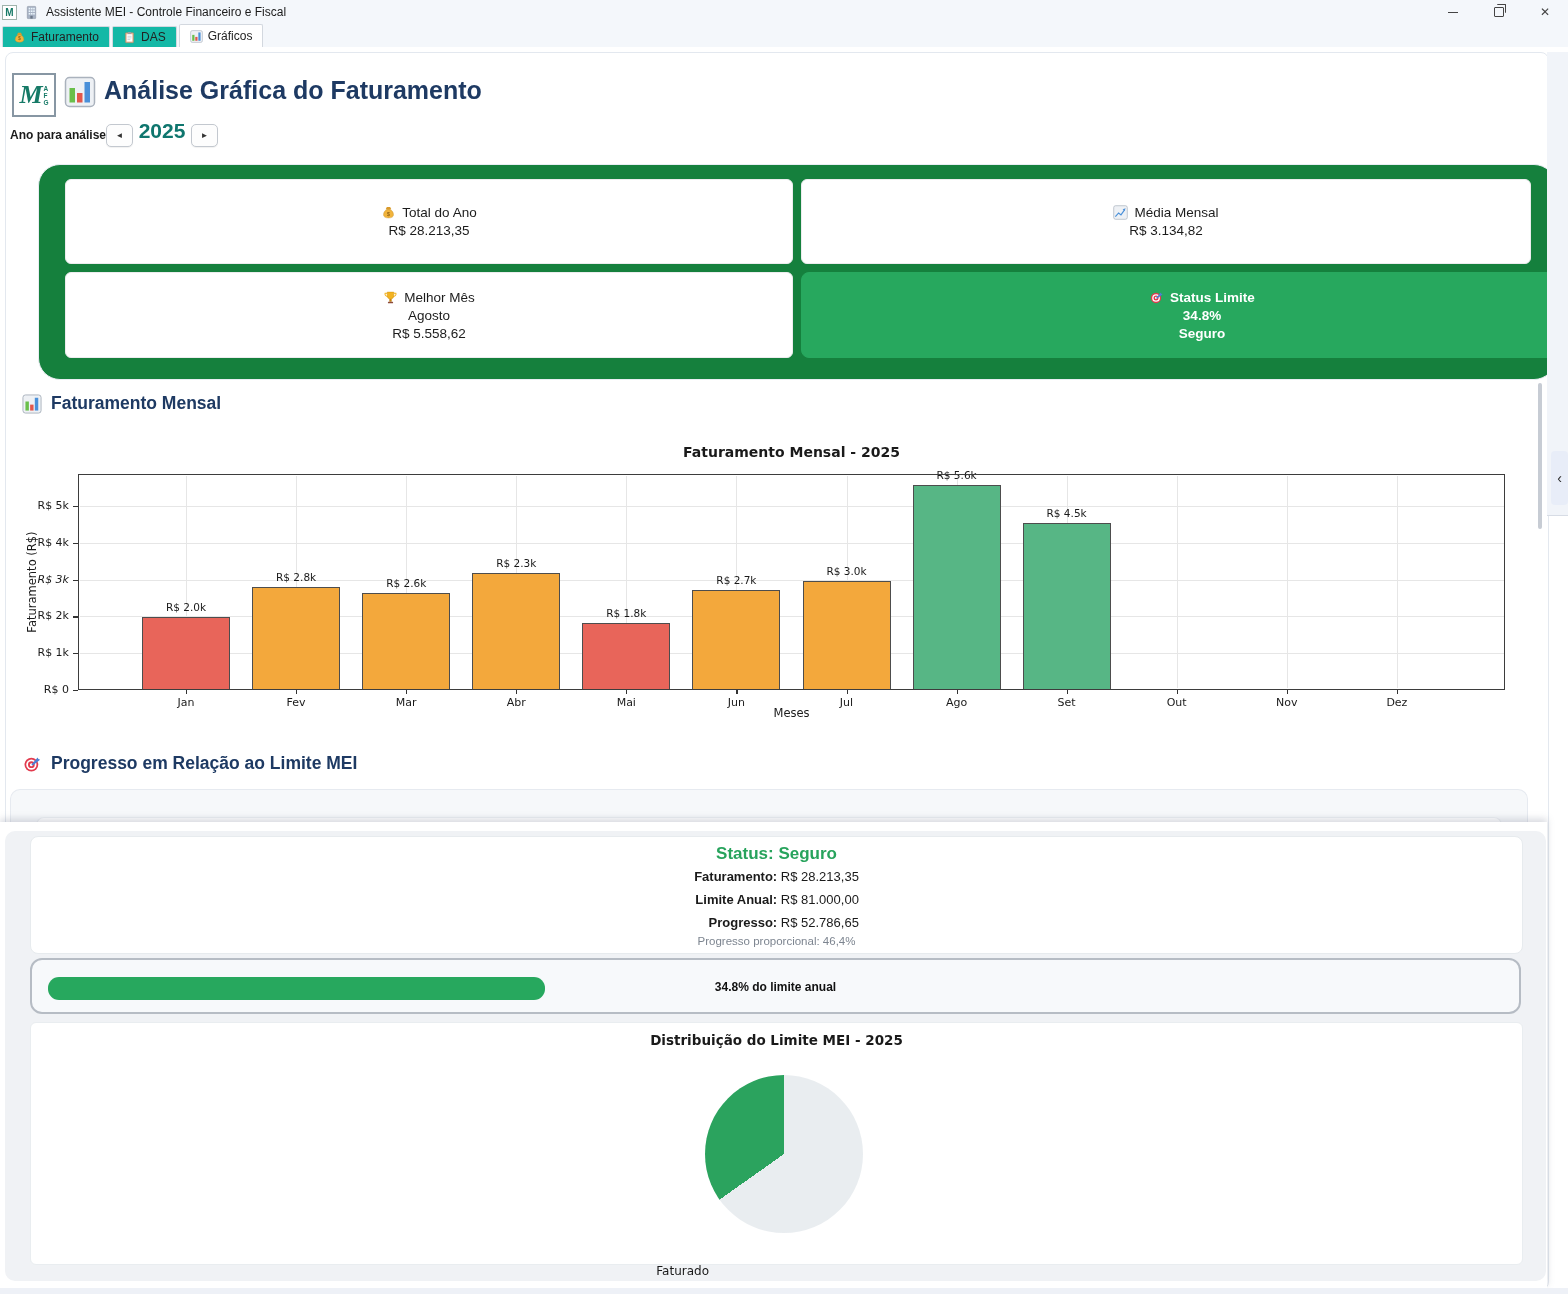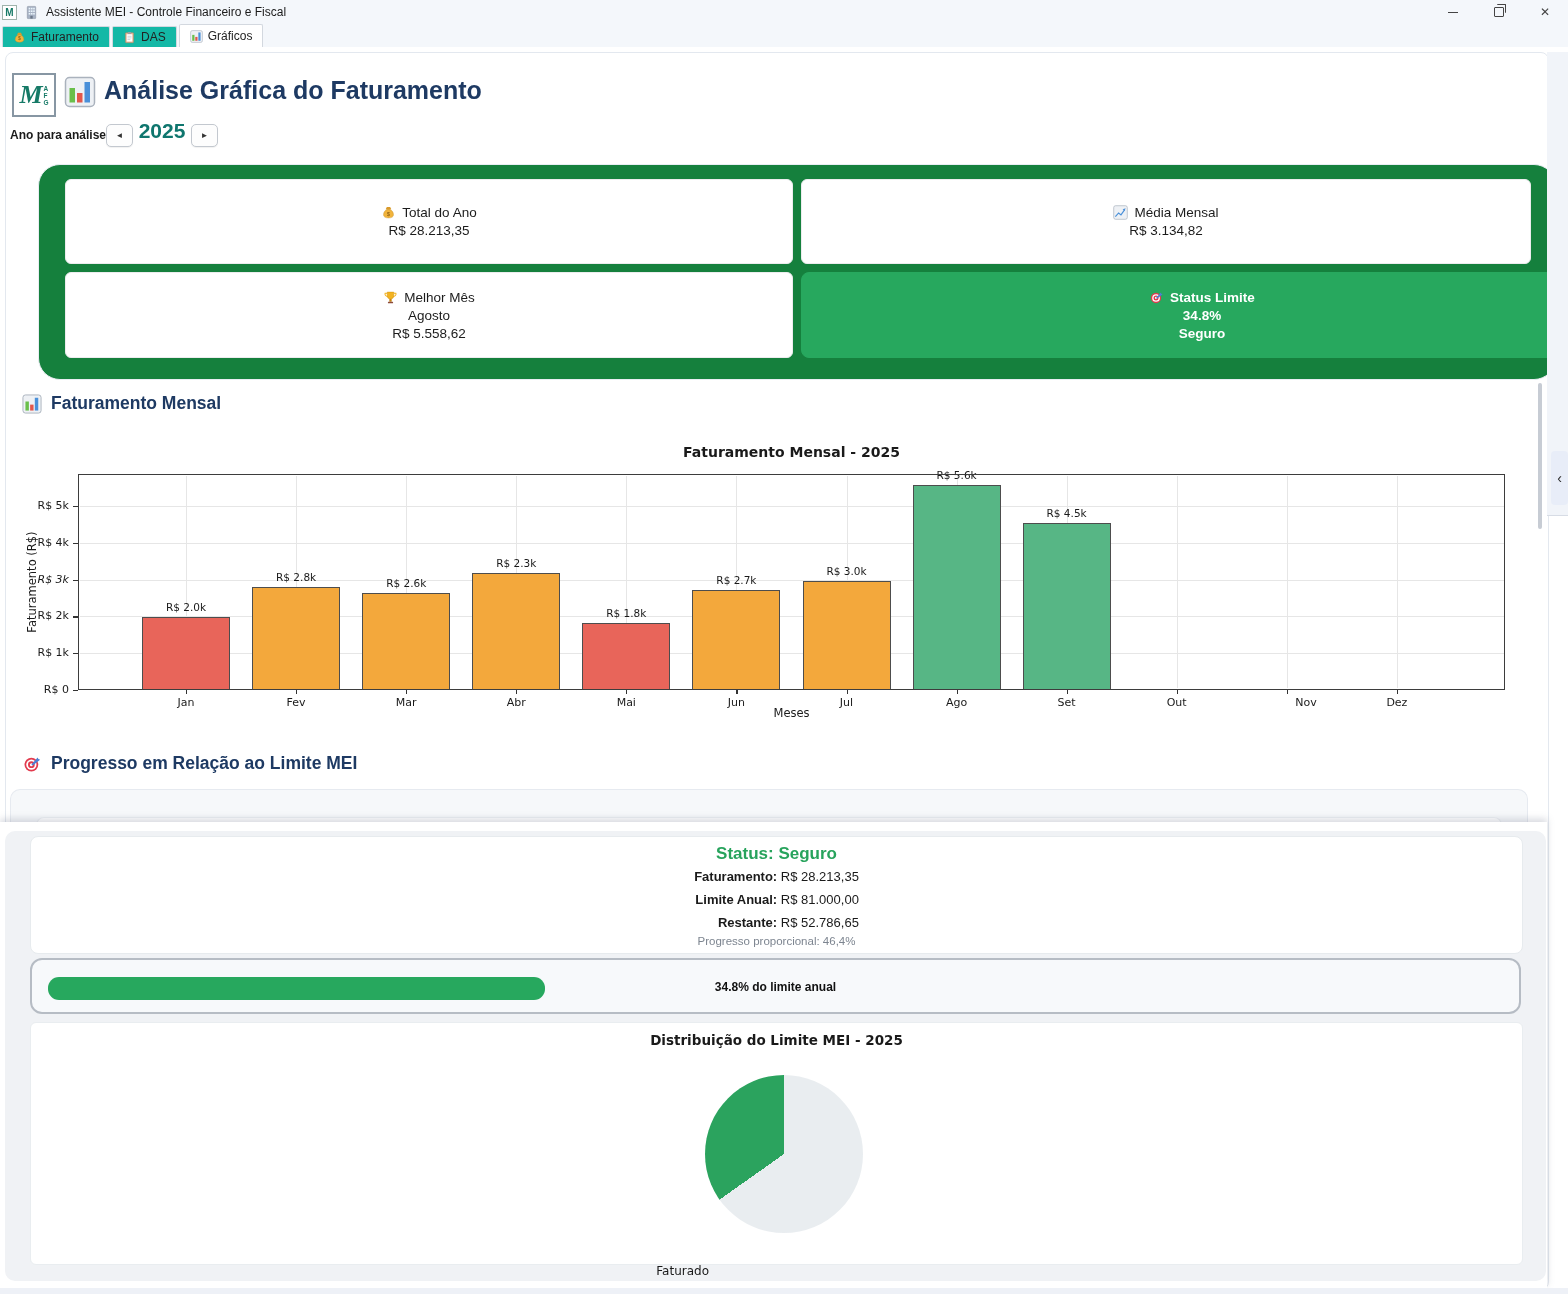--- a/index.html
+++ b/index.html
@@ -301,21 +301,21 @@
       <div class="tickmark" style="left: 956.6px; top: 690px; width: 1.2px; height: 4px;"></div>
       <div class="xtl" style="left: 926.6px; top: 696px;">Ago</div>
       <div class="cg" style="left: 1066.6px; top: 476px; width: 1px; height: 212px;"></div>
       <div class="tickmark" style="left: 1066.6px; top: 690px; width: 1.2px; height: 4px;"></div>
       <div class="xtl" style="left: 1036.6px; top: 696px;">Set</div>
       <div class="cg" style="left: 1176.7px; top: 476px; width: 1px; height: 212px;"></div>
       <div class="tickmark" style="left: 1176.7px; top: 690px; width: 1.2px; height: 4px;"></div>
       <div class="xtl" style="left: 1146.7px; top: 696px;">Out</div>
       <div class="cg" style="left: 1286.8px; top: 476px; width: 1px; height: 212px;"></div>
       <div class="tickmark" style="left: 1286.8px; top: 690px; width: 1.2px; height: 4px;"></div>
-      <div class="xtl" style="left: 1256.8px; top: 696px; text-align: right;">Nov</div>
+      <div class="xtl" style="left: 1256.8px; top: 696px;">Nov</div>
       <div class="cg" style="left: 1396.9px; top: 476px; width: 1px; height: 212px;"></div>
       <div class="tickmark" style="left: 1396.9px; top: 690px; width: 1.2px; height: 4px;"></div>
       <div class="xtl" style="left: 1366.9px; top: 696px;">Dez</div>
       <div class="tickmark" style="left: 73px; top: 690px; width: 5px; height: 1.2px;"></div>
       <div class="ytl" style="left: 9px; top: 683px;">R$ 0</div>
       <div class="cg" style="left: 79.5px; top: 653.2px; width: 1424px; height: 1px;"></div>
       <div class="tickmark" style="left: 73px; top: 653.2px; width: 5px; height: 1.2px;"></div>
       <div class="ytl" style="left: 9px; top: 646.2px;">R$ 1k</div>
       <div class="cg" style="left: 79.5px; top: 616.4px; width: 1424px; height: 1px;"></div>
       <div class="tickmark" style="left: 73px; top: 616.4px; width: 5px; height: 1.2px;"></div>
@@ -366,21 +366,21 @@
   <div class="hint-outer abs"></div>
   <div class="hint-inner abs"></div>
 
   <div class="overlay abs">
     <div class="overlay-gray abs">
       <div class="status-card">
         <div class="status-line">Status: Seguro</div>
         <div id="statusRows" style="display:flex;flex-direction:column;align-items:flex-end;gap:8px;">
             <div class="srow"><b>Faturamento:</b> R$ 28.213,35</div>
             <div class="srow"><b>Limite Anual:</b> R$ 81.000,00</div>
-            <div class="srow"><b>Restante:</b> R$ 52.786,65</div>
+            <div class="srow"><b>Progresso:</b> R$ 52.786,65</div>
           </div>
         <div class="prop-line">Progresso proporcional: 46,4%</div>
       </div>
       <div class="progress-box">
         <div class="progress-fill" id="progressFill" style="width: 497px; background: rgb(39, 168, 94);"></div>
         <div class="progress-label">34.8% do limite anual</div>
       </div>
       <div class="pie-card">
         <div class="pie-title">Distribuição do Limite MEI - 2025</div>
         <div class="pie" id="pie" style="background: conic-gradient(rgb(233, 237, 240) 0deg, rgb(233, 237, 240) 65.2%, rgb(43, 163, 94) 65.2%, rgb(43, 163, 94) 100%);"></div>

